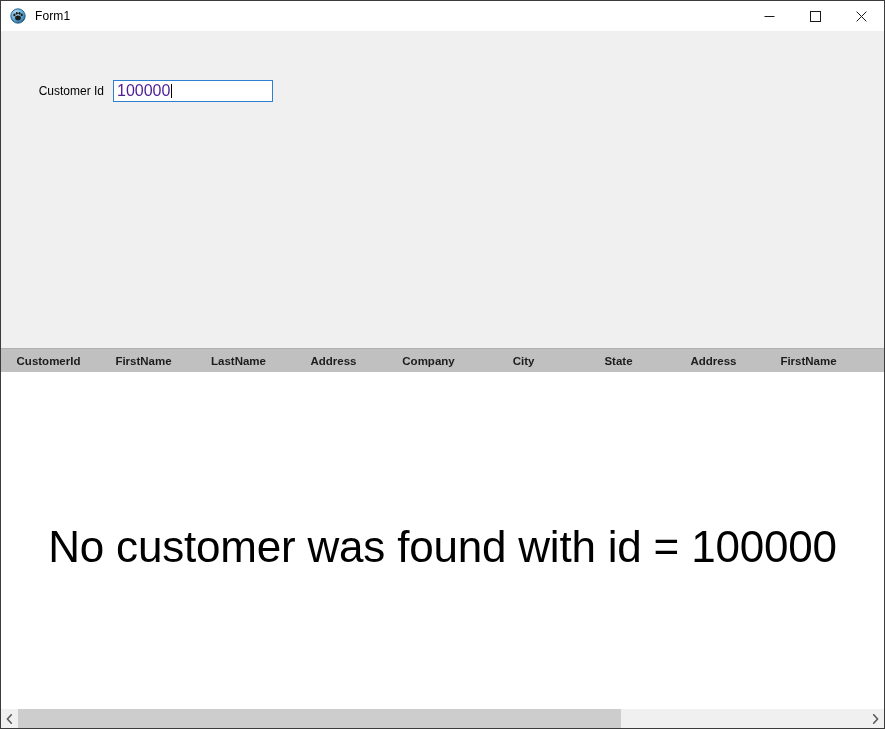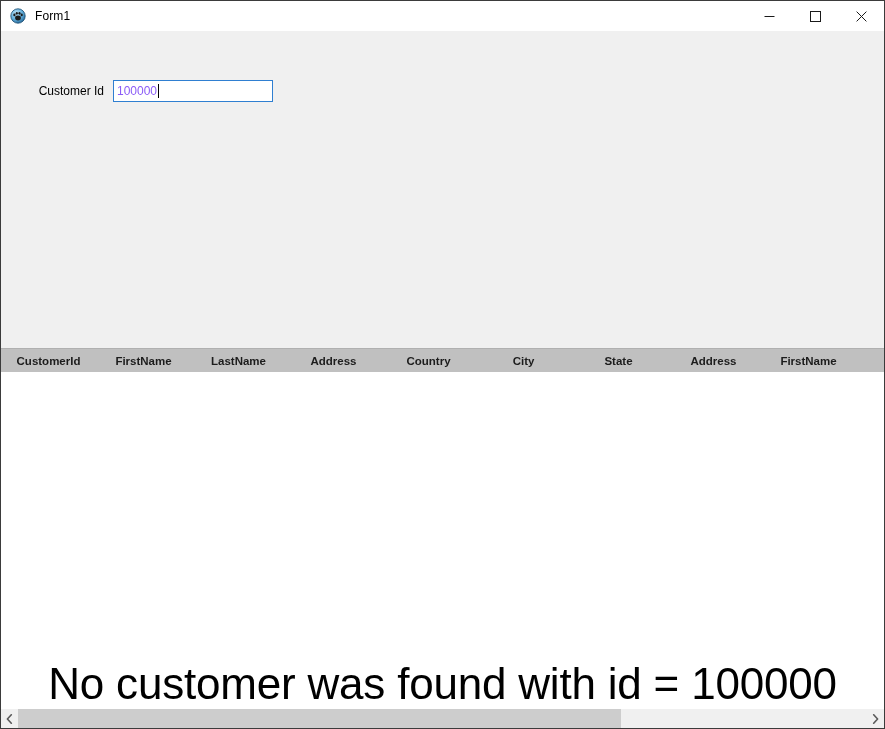--- a/index.html
+++ b/index.html
@@ -99,22 +99,22 @@
     width: 160px;
     height: 22px;
     box-sizing: border-box;
     border: 1px solid #2f7fd1;
     background: #ffffff;
     display: flex;
     align-items: center;
     padding: 0 2px 0 3px;
   }
   .textbox .value {
-    font-size: 12px;
-    color: #8b5cf6;
+    font-size: 16px;
+    color: #4c1d95;
     line-height: 14px;
     white-space: pre;
   }
   .caret {
     display: inline-block;
     width: 1px;
     height: 14px;
     background: #000000;
     margin-left: 1px;
   }
@@ -148,21 +148,21 @@
     color: #1c1c1c;
     white-space: nowrap;
     overflow: hidden;
     box-sizing: border-box;
   }
   .grid-body {
     flex: 1 1 auto;
     background: #ffffff;
     position: relative;
     display: flex;
-    align-items: flex-end;
+    align-items: center;
     justify-content: center;
     min-height: 0;
     overflow: hidden;
   }
   .empty-message {
     font-size: 44px;
     color: #000000;
     font-weight: normal;
     white-space: nowrap;
     line-height: 1.1;
@@ -265,21 +265,21 @@
       </div>
     </div>
   </div>
 
   <div class="grid">
     <div class="grid-header" id="grid-header">
         <div class="grid-col">CustomerId</div>
         <div class="grid-col">FirstName</div>
         <div class="grid-col">LastName</div>
         <div class="grid-col">Address</div>
-        <div class="grid-col">Country</div>
+        <div class="grid-col">Company</div>
         <div class="grid-col">City</div>
         <div class="grid-col">State</div>
         <div class="grid-col">Address</div>
         <div class="grid-col">FirstName</div>
         <div class="grid-col">P</div>
       </div>
     <div class="grid-body">
       <div class="empty-message">No customer was found with id = 100000</div>
     </div>
   </div>

